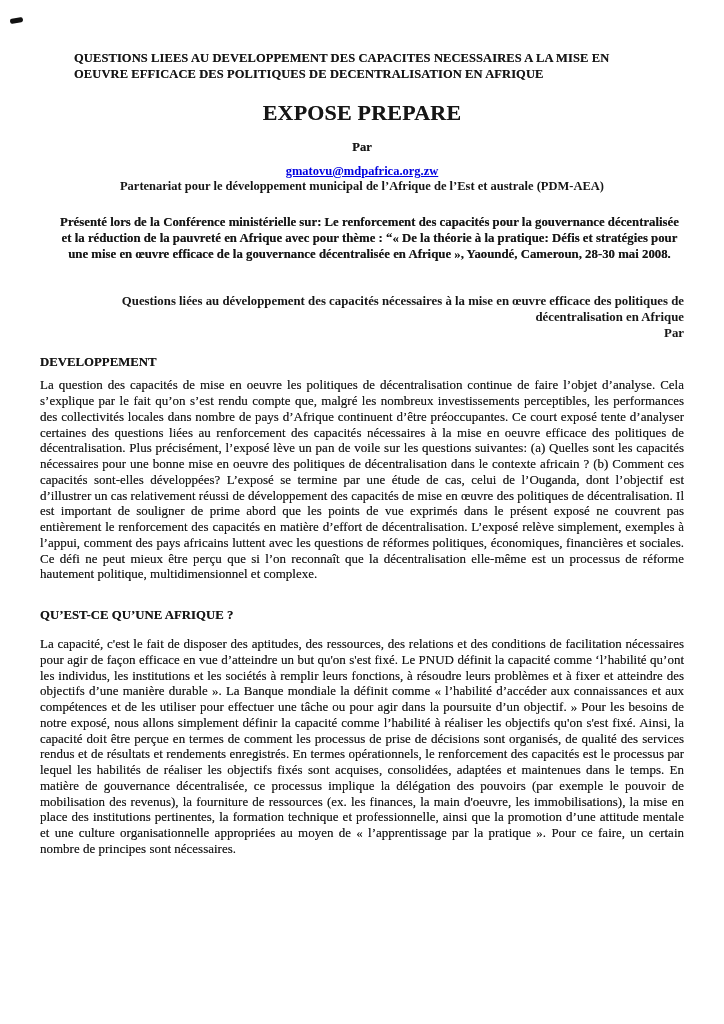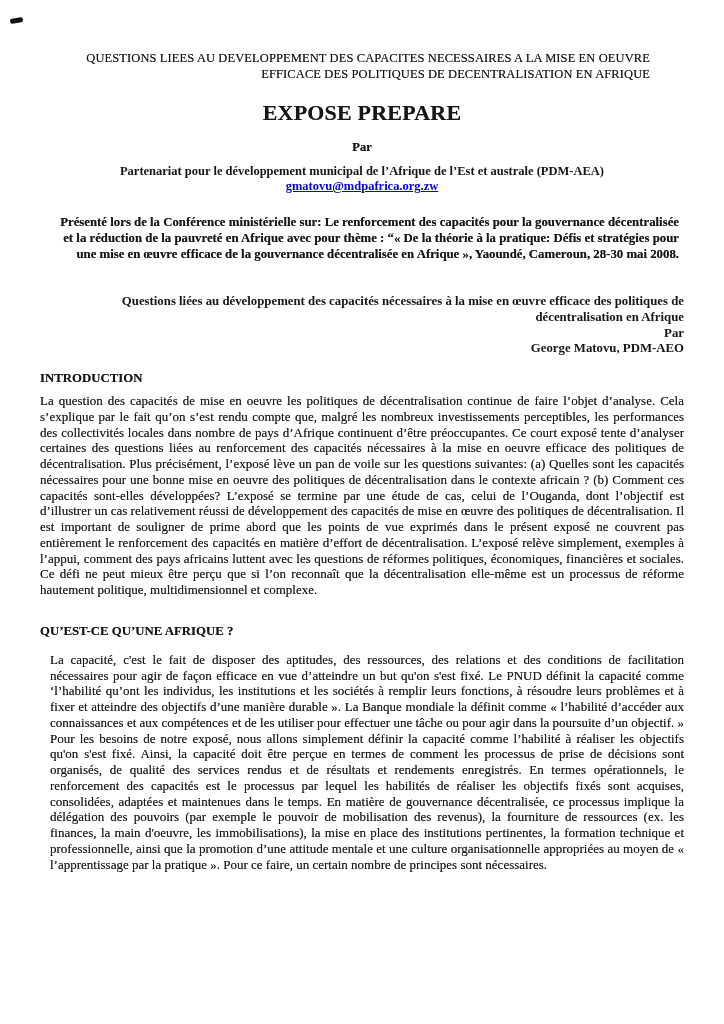--- a/index.html
+++ b/index.html
@@ -12,70 +12,69 @@
     overflow: hidden;
   }
   .page { position: absolute; inset: 0; padding: 50px 40px 30px 40px; }
   .scan-mark {
     position: absolute; left: 10px; top: 18px;
     width: 13px; height: 5px; background: #121212;
     border-radius: 2px; transform: rotate(-10deg);
   }
   .fuzzy { text-shadow: 0 0 0.45px rgba(0,0,0,0.55); }
   .doc-title {
-    font-size: 12.5px; font-weight: normal; text-align: right;
+    font-size: 12.5px; font-weight: bold; text-align: left;
     line-height: 16px; padding: 0 34px; letter-spacing: 0.1px;
   }
   .doc-subtitle {
     margin-top: 21px; font-size: 22px; line-height: 20px;
     font-weight: bold; text-align: center; letter-spacing: 0.2px;
   }
   .byline { margin-top: 18px; font-size: 12.5px; line-height: 13px; font-weight: bold; text-align: center; }
   .author-block { margin-top: 10px; }
   .author-block p { font-size: 12.5px; line-height: 15px; font-weight: bold; text-align: center; }
   .email-link { color: #0000e0; text-decoration: underline; font-weight: bold; cursor: pointer; }
   .conference {
     margin-top: 20px; font-size: 12.8px; font-weight: bold;
-    text-align: right; line-height: 16px; padding: 0 5px; margin-left: 15px;
+    text-align: center; line-height: 16px; padding: 0 5px; margin-left: 15px;
   }
   .restated { margin-top: 32px; }
   .restated p { font-size: 12.8px; font-weight: bold; text-align: right; line-height: 15.8px; }
   .section-heading { margin-top: 15px; font-size: 12.8px; line-height: 13px; font-weight: bold; text-align: left; }
   .section-heading.second { margin-top: 27px; }
   .body-para {
     margin-top: 8px; font-size: 13px; line-height: 15.75px;
     text-align: justify; color: #1a1a1a;
   }
-  .body-para.second { margin-top: 14px; margin-left: 10px; }
+  .body-para.second { margin-top: 14px; }
 </style>
 </head>
 <body>
 
 <div class="page">
 
   <div class="scan-mark"></div>
 
   <h1 class="doc-title fuzzy">QUESTIONS LIEES AU DEVELOPPEMENT DES CAPACITES NECESSAIRES A LA MISE EN OEUVRE EFFICACE DES POLITIQUES DE DECENTRALISATION EN AFRIQUE</h1>
 
   <h2 class="doc-subtitle fuzzy">EXPOSE PREPARE</h2>
 
   <p class="byline fuzzy">Par</p>
 
   <div class="author-block">
+    <p><a href="#" class="email-link">gmatovu@mdpafrica.org.zw</a></p>
     <p>Partenariat pour le développement municipal de l’Afrique de l’Est et australe (PDM-AEA)</p>
-    <p><a href="#" class="email-link">gmatovu@mdpafrica.org.zw</a></p>
   </div>
 
   <p class="conference fuzzy">Présenté lors de la Conférence ministérielle sur: Le renforcement des capacités pour la gouvernance décentralisée et la réduction de la pauvreté en Afrique avec pour thème : “« De la théorie à la pratique: Défis et stratégies pour une mise en œuvre efficace de la gouvernance décentralisée en Afrique », Yaoundé, Cameroun, 28-30 mai 2008.</p>
 
   <div class="restated">
     <p>Questions liées au développement des capacités nécessaires à la mise en œuvre efficace des politiques de décentralisation en Afrique</p>
     <p>Par</p>
-    <p>George Matovu, PDM-AEO</p>
   </div>
 
-  <h3 class="section-heading fuzzy">INTRODUCTION</h3>
+  <h3 class="section-heading fuzzy">DEVELOPPEMENT</h3>
   <p class="body-para fuzzy">La question des capacités de mise en oeuvre les politiques de décentralisation continue de faire l’objet d’analyse. Cela s’explique par le fait qu’on s’est rendu compte que, malgré les nombreux investissements perceptibles, les performances des collectivités locales dans nombre de pays d’Afrique continuent d’être préoccupantes. Ce court exposé tente d’analyser certaines des questions liées au renforcement des capacités nécessaires à la mise en oeuvre efficace des politiques de décentralisation. Plus précisément, l’exposé lève un pan de voile sur les questions suivantes: (a) Quelles sont les capacités nécessaires pour une bonne mise en oeuvre des politiques de décentralisation dans le contexte africain ? (b) Comment ces capacités sont-elles développées? L’exposé se termine par une étude de cas, celui de l’Ouganda, dont l’objectif est d’illustrer un cas relativement réussi de développement des capacités de mise en œuvre des politiques de décentralisation. Il est important de souligner de prime abord que les points de vue exprimés dans le présent exposé ne couvrent pas entièrement le renforcement des capacités en matière d’effort de décentralisation. L’exposé relève simplement, exemples à l’appui, comment des pays africains luttent avec les questions de réformes politiques, économiques, financières et sociales. Ce défi ne peut mieux être perçu que si l’on reconnaît que la décentralisation elle-même est un processus de réforme hautement politique, multidimensionnel et complexe.</p>
 
   <h3 class="section-heading second fuzzy">QU’EST-CE QU’UNE AFRIQUE ?</h3>
   <p class="body-para second fuzzy">La capacité, c'est le fait de disposer des aptitudes, des ressources, des relations et des conditions de facilitation nécessaires pour agir de façon efficace en vue d’atteindre un but qu'on s'est fixé. Le PNUD définit la capacité comme ‘l’habilité qu’ont les individus, les institutions et les sociétés à remplir leurs fonctions, à résoudre leurs problèmes et à fixer et atteindre des objectifs d’une manière durable ». La Banque mondiale la définit comme « l’habilité d’accéder aux connaissances et aux compétences et de les utiliser pour effectuer une tâche ou pour agir dans la poursuite d’un objectif. » Pour les besoins de notre exposé, nous allons simplement définir la capacité comme l’habilité à réaliser les objectifs qu'on s'est fixé. Ainsi, la capacité doit être perçue en termes de comment les processus de prise de décisions sont organisés, de qualité des services rendus et de résultats et rendements enregistrés. En termes opérationnels, le renforcement des capacités est le processus par lequel les habilités de réaliser les objectifs fixés sont acquises, consolidées, adaptées et maintenues dans le temps. En matière de gouvernance décentralisée, ce processus implique la délégation des pouvoirs (par exemple le pouvoir de mobilisation des revenus), la fourniture de ressources (ex. les finances, la main d'oeuvre, les immobilisations), la mise en place des institutions pertinentes, la formation technique et professionnelle, ainsi que la promotion d’une attitude mentale et une culture organisationnelle appropriées au moyen de « l’apprentissage par la pratique ». Pour ce faire, un certain nombre de principes sont nécessaires.</p>
 
 </div>
 
 </body></html>

